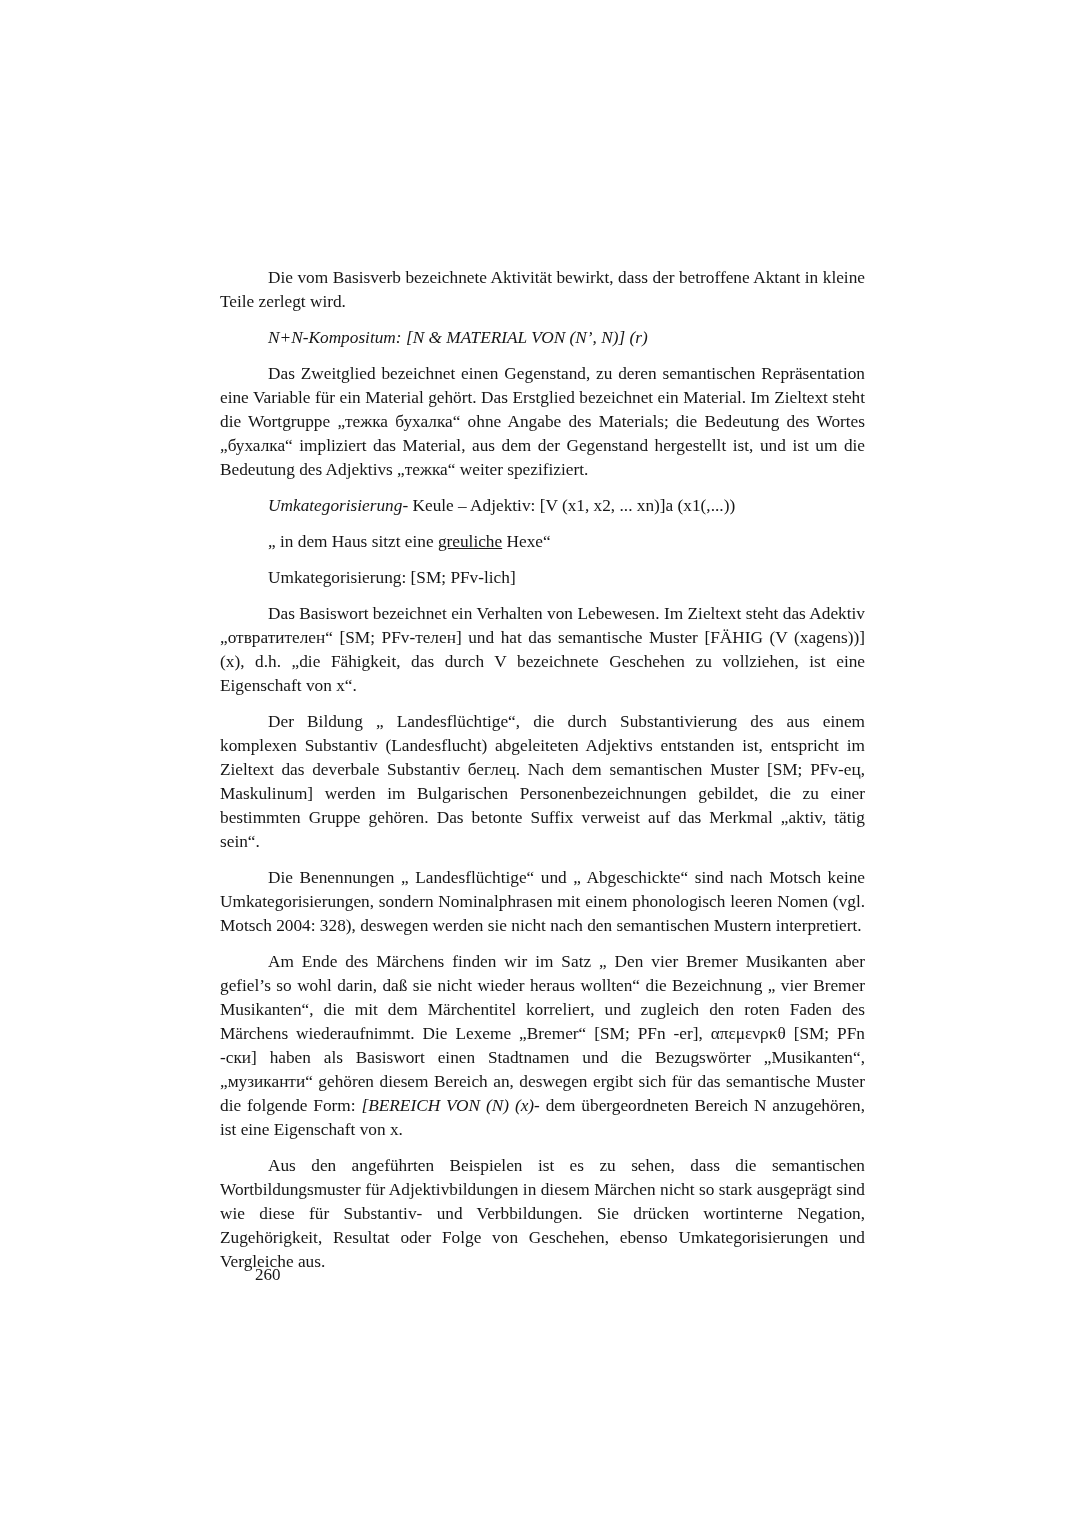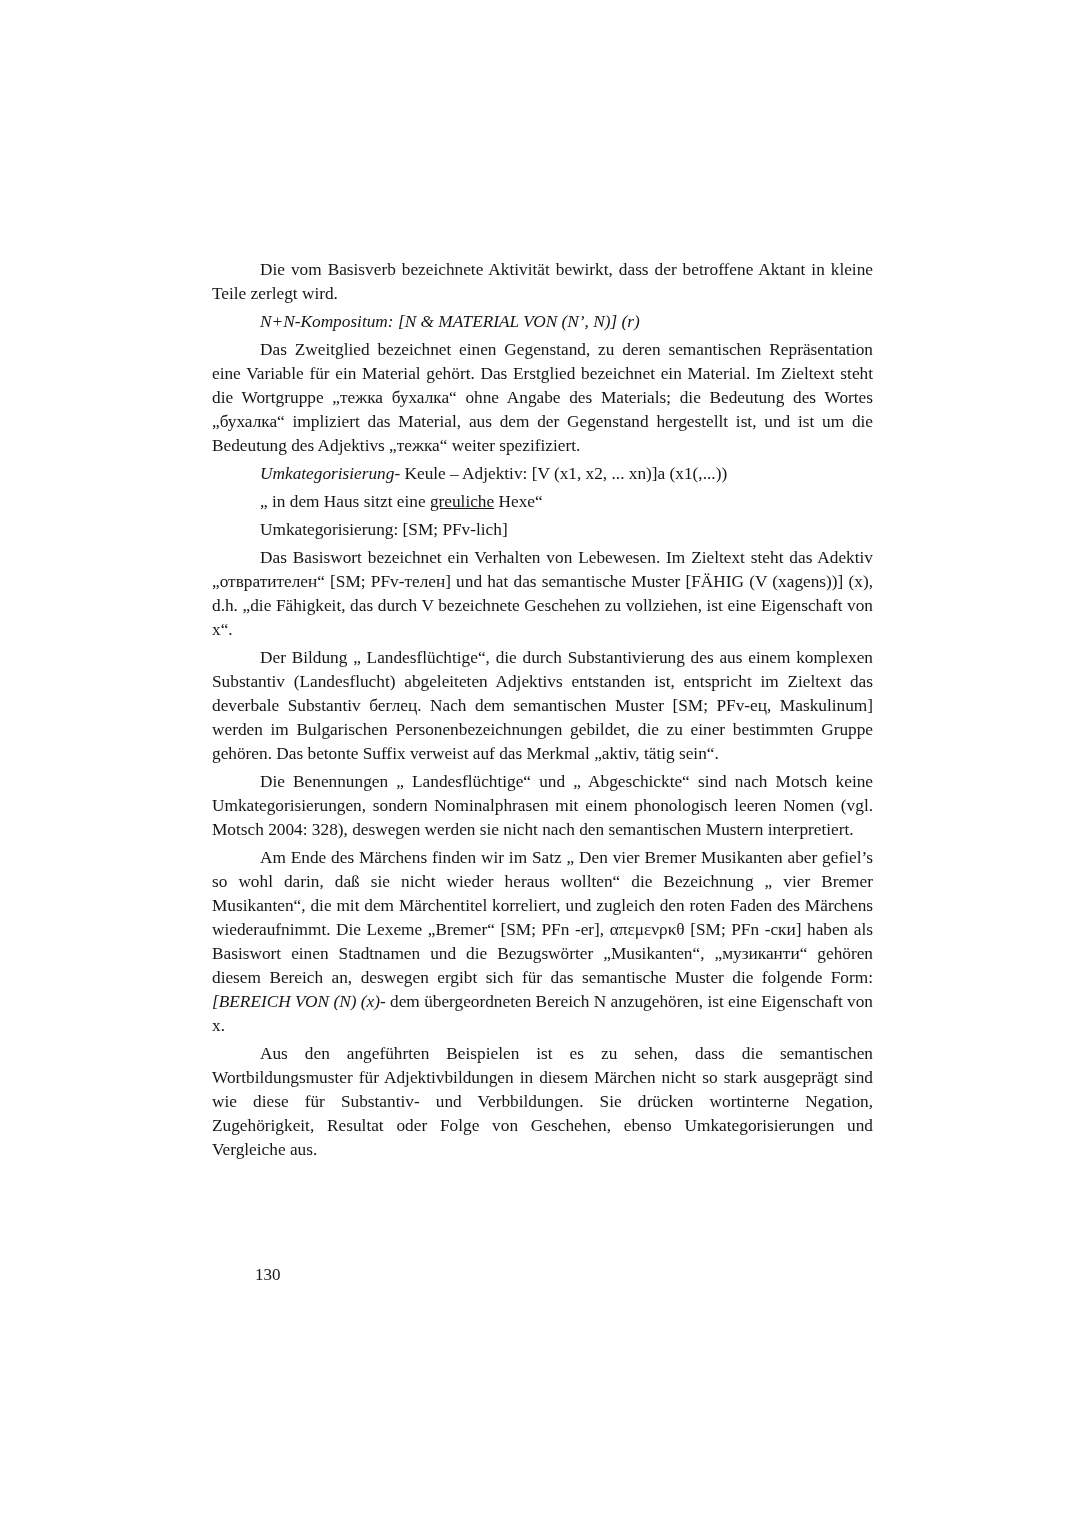--- a/index.html
+++ b/index.html
@@ -25,21 +25,21 @@
   .text-block {
     position: absolute;
     left: 208px;
     top: 254px;
     width: 669px;
     font-size: 17.3px;
     line-height: 24px;
     text-align: justify;
   }
   .text-block p {
-    margin: 4px;
+    margin: 12px;
     padding: 0;
     text-indent: 48px;
   }
   .run-i { font-style: italic; }
   .run-u { text-decoration: underline; }
   .page-number {
     position: absolute;
     left: 255px;
     top: 1263px;
     font-size: 17px;
@@ -56,14 +56,14 @@
       <p><span>Das Zweitglied bezeichnet einen Gegenstand, zu deren semantischen Repräsentation eine Variable für ein Material gehört. Das Erstglied bezeichnet ein Material. Im Zieltext steht die Wortgruppe „тежка бухалка“ ohne Angabe des Materials; die Bedeutung des Wortes „бухалка“ impliziert das Material, aus dem der Gegenstand hergestellt ist, und ist um die Bedeutung des Adjektivs „тежка“ weiter spezifiziert.</span></p>
       <p><span class="run-i">Umkategorisierung</span><span>- Keule – Adjektiv: [V (x1, x2, ... xn)]a (x1(,...))</span></p>
       <p><span>„ in dem Haus sitzt eine </span><span class="run-u">greuliche</span><span> Hexe“</span></p>
       <p><span>Umkategorisierung:  [SM; PFv-lich]</span></p>
       <p><span>Das Basiswort bezeichnet ein Verhalten von Lebewesen. Im Zieltext steht das Adektiv „отвратителен“ [SM; PFv-телен] und hat das semantische Muster [FÄHIG (V (xagens))] (x), d.h. „die Fähigkeit, das durch V bezeichnete  Geschehen zu vollziehen, ist eine Eigenschaft von x“.</span></p>
       <p><span>Der Bildung „ Landesflüchtige“, die durch Substantivierung des aus einem komplexen Substantiv (Landesflucht) abgeleiteten Adjektivs entstanden ist, entspricht im Zieltext das deverbale Substantiv беглец. Nach dem semantischen  Muster [SM; PFv-ец, Maskulinum] werden im Bulgarischen Personenbezeichnungen gebildet, die zu einer bestimmten Gruppe gehören. Das betonte Suffix verweist auf das Merkmal „aktiv, tätig sein“.</span></p>
       <p><span>Die Benennungen „ Landesflüchtige“ und „ Abgeschickte“ sind nach Motsch keine Umkategorisierungen, sondern Nominalphrasen mit einem phonologisch leeren Nomen (vgl. Motsch 2004: 328), deswegen werden sie nicht nach den semantischen Mustern interpretiert.</span></p>
       <p><span>Am Ende des Märchens finden wir im Satz „ Den vier Bremer Musikanten aber gefiel’s so wohl darin, daß sie nicht wieder heraus wollten“ die Bezeichnung „ vier Bremer Musikanten“, die mit dem Märchentitel korreliert, und zugleich den roten Faden des Märchens wiederaufnimmt. Die Lexeme „Bremer“ [SM; PFn -er], απεμενρκθ [SM; PFn -ски] haben als Basiswort einen Stadtnamen und die Bezugswörter „Musikanten“, „музиканти“ gehören diesem Bereich an, deswegen ergibt sich für das semantische Muster die folgende Form: </span><span class="run-i">[BEREICH VON (N) (x)-</span><span> dem übergeordneten Bereich N anzugehören, ist eine Eigenschaft von x.</span></p>
       <p><span>Aus den angeführten Beispielen ist es zu sehen, dass die semantischen Wortbildungsmuster für Adjektivbildungen in diesem Märchen nicht so stark ausgeprägt sind wie diese für Substantiv- und Verbbildungen. Sie drücken wortinterne Negation, Zugehörigkeit, Resultat oder Folge von Geschehen, ebenso Umkategorisierungen und Vergleiche aus.</span></p>
     </div>
-  <div class="page-number">130</div>
+  <div class="page-number">260</div>
 </div>
 
 </body></html>

